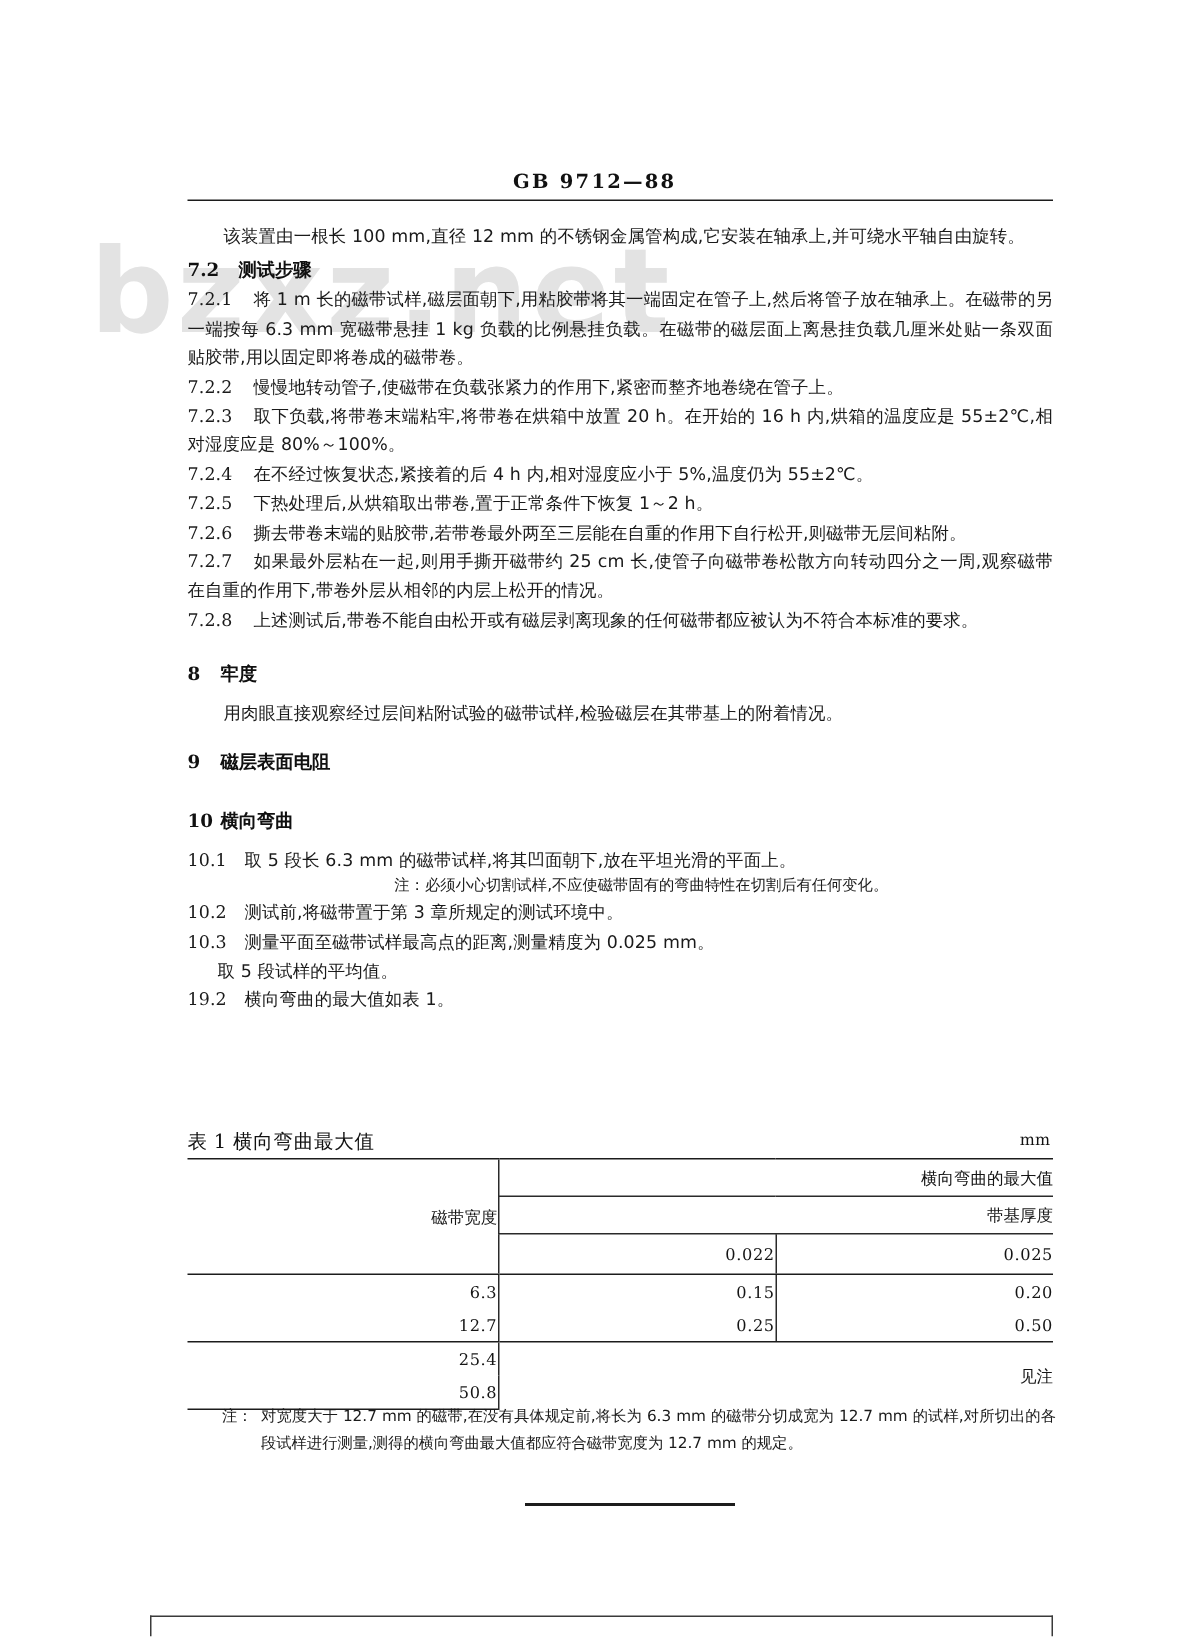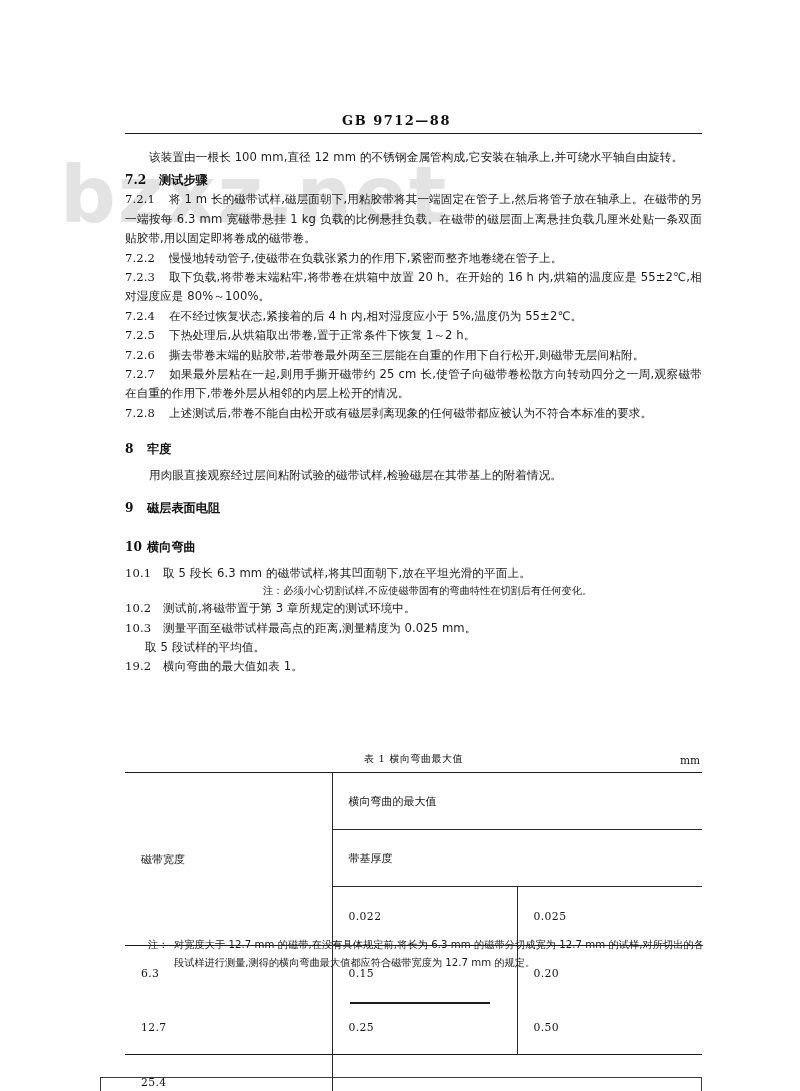--- a/index.html
+++ b/index.html
@@ -127,22 +127,22 @@
     position: absolute;
     left: 125px;
     top: 752px;
     width: 577px;
   }
   .table-caption-row {
     position: relative;
     height: 20px;
   }
   .table-caption {
-    text-align: center;
-    font-size: 10px;
+    text-align: left;
+    font-size: 13px;
     color: #111;
     letter-spacing: 0.5px;
   }
   .table-caption .cap-no {
     font-family: "DejaVu Serif", "Liberation Serif", serif;
     padding: 0 4px;
   }
   .table-unit {
     position: absolute;
     right: 2px;
@@ -151,24 +151,24 @@
     font-family: "DejaVu Serif", "Liberation Serif", serif;
     color: #111;
   }
   table.t1 {
     border-collapse: collapse;
     width: 577px;
     table-layout: fixed;
     font-size: 11px;
   }
   table.t1 td {
-    text-align: left;
+    text-align: right;
     vertical-align: middle;
     color: #151515;
-    padding: 16px;
+    padding: 0;
   }
   .tnum {
     font-family: "DejaVu Serif", "Liberation Serif", serif;
     font-size: 10.8px;
     letter-spacing: 0.4px;
   }
   .bt-top { border-top: 1.4px solid #1c1c1c; }
   .bt-bot { border-bottom: 1.4px solid #1c1c1c; }
   .bt-thin-bot { border-bottom: 1px solid #2a2a2a; }
   .bl { border-left: 1px solid #2a2a2a; }

